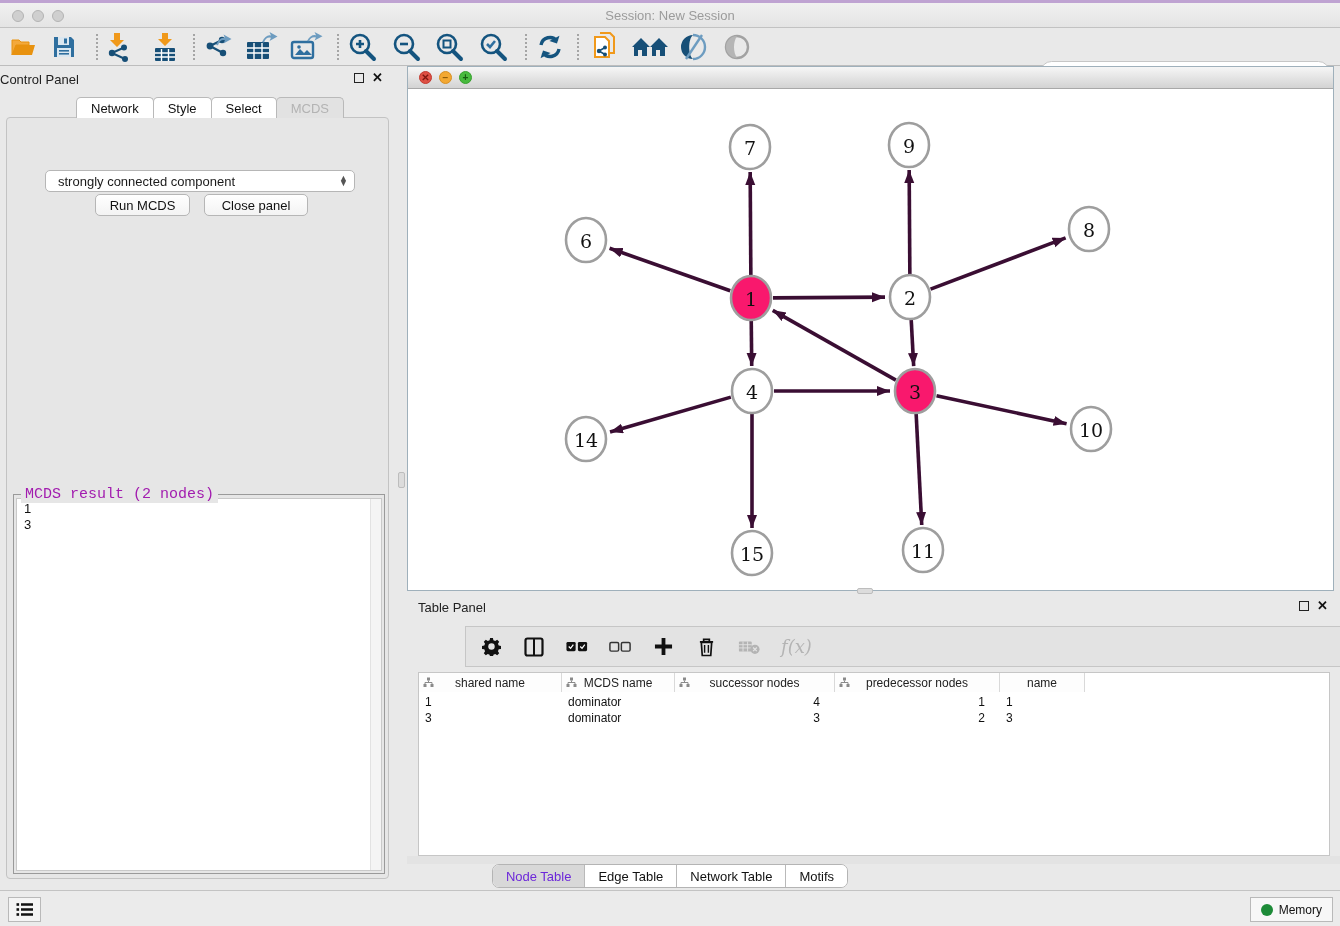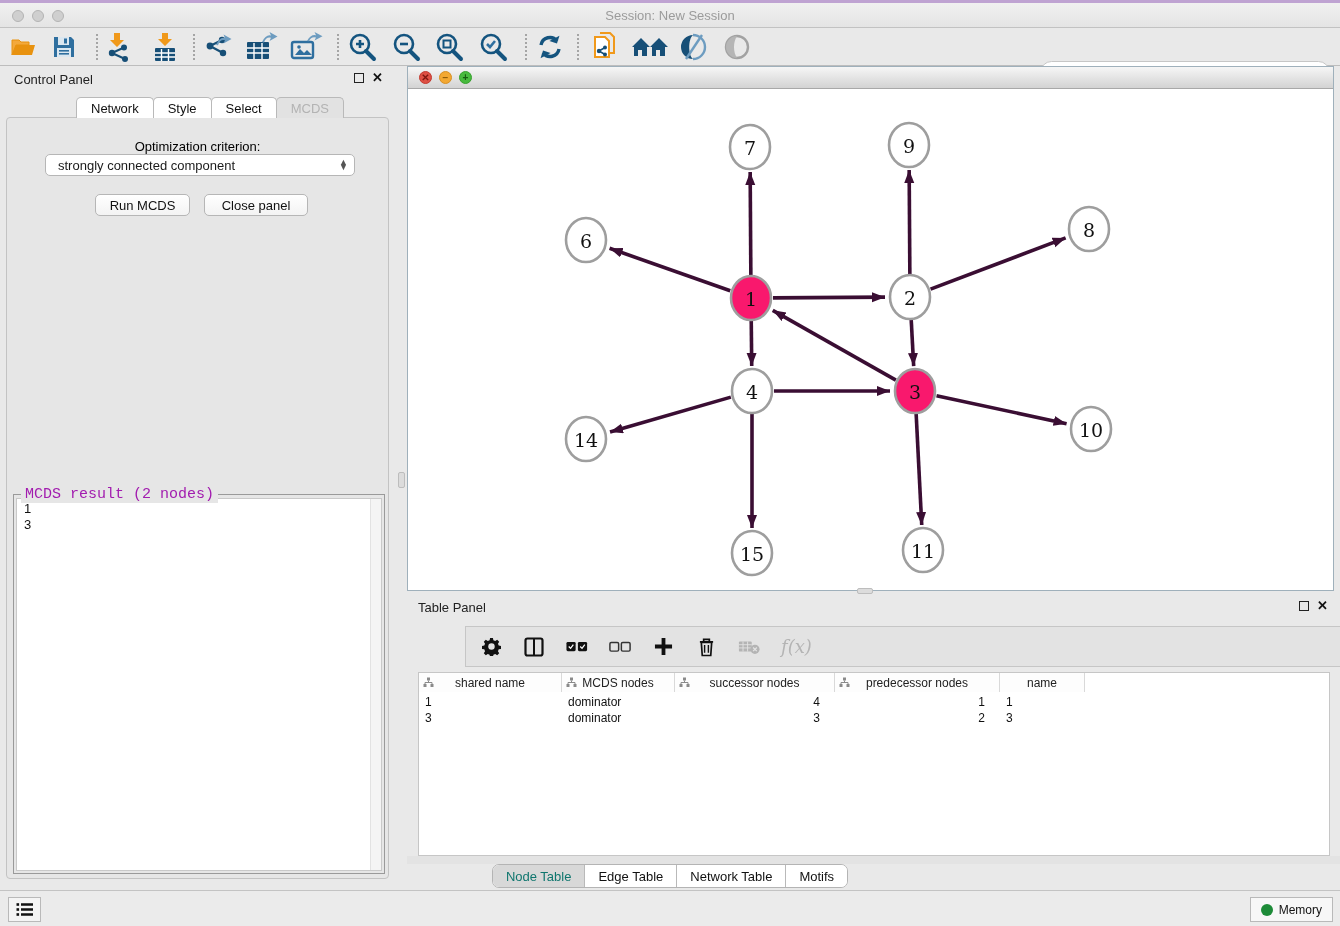--- a/index.html
+++ b/index.html
@@ -17,34 +17,34 @@
   .toolbar { position:absolute; left:0; top:28px; width:1340px; height:38px;
     background:#e9e9e9; border-bottom:1px solid #bdbdbd; }
   .tb-item { position:absolute; top:4px; height:30px; display:flex; align-items:center; justify-content:center; }
   .tb-sep { position:absolute; top:6px; height:26px; border-left:2px dotted #a5a5a5; width:0; }
   .searchbox { position:absolute; left:1040px; top:33px; width:290px; height:23px; background:#fff;
     border:1px solid #c6c6c6; border-radius:12px; display:flex; align-items:center; padding-left:7px; }
   .searchbox input { border:none; outline:none; flex:1; font-size:12px; background:transparent; margin-left:4px; font-family:"Liberation Sans",sans-serif;}
 
   
   .cpanel-header { position:absolute; left:0; top:66px; width:395px; height:26px; }
-  .cpanel-title { position:absolute; left:14px; top:6px; font-size:13px; color:#222; }
+  .cpanel-title { position:absolute; left:0; top:6px; font-size:13px; color:#222; }
   .panel-btns { position:absolute; right:10px; top:6px; display:flex; gap:8px; align-items:center; }
   .maxbox { width:10px; height:10px; border:1.5px solid #222; display:inline-block; }
   .closex { font-size:13px; font-weight:bold; color:#111; line-height:10px; }
 
   .cp-tabs { position:absolute; left:76px; top:97px; display:flex; z-index:3; }
   .cp-tab { height:21px; padding:0 14px; background:#fff; border:1px solid #b9b9b9; border-bottom:none;
     border-radius:5px 5px 0 0; margin-right:-1px; font-size:13px; display:flex; align-items:center; color:#111; }
   .cp-tab.active { background:#e2e2e2; color:#b3b3b3; }
 
   .cp-body { position:absolute; left:6px; top:117px; width:383px; height:762px;
     background:#e6e6e6; border:1px solid #c3c3c3; border-radius:4px; }
   .opt-label { position:absolute; left:0; width:100%; top:21px; text-align:center; font-size:13px; color:#000; }
-  .dropdown { position:absolute; left:38px; top:36px; width:310px; height:22px; background:#fff;
+  .dropdown { position:absolute; left:38px; top:52px; width:310px; height:22px; background:#fff;
     border:1px solid #b6b6b6; border-radius:5px; display:flex; align-items:center; padding:0 6px 0 12px; font-size:13px; }
   .dropdown .dd-label { flex:1; }
   .dd-stepper { display:flex; flex-direction:column; align-items:center; line-height:5px; color:#555; font-size:9px; }
   .btn { position:absolute; height:22px; background:linear-gradient(#ffffff,#f3f3f3); border:1px solid #b6b6b6;
     border-radius:5px; font-size:13px; display:flex; align-items:center; justify-content:center; color:#111; }
 
   .fieldset { position:absolute; left:6px; top:376px; width:372px; height:380px; }
   .fs-legend { position:absolute; left:8px; top:-8px; background:#e6e6e6; padding:0 4px; font-size:15px; color:#a21caf; z-index:2;font-family:Liberation Mono, monospace;}
   .fs-border { position:absolute; inset:0; border:1px solid #9a9a9a; }
   .fs-inner { position:absolute; left:3px; top:4px; right:3px; bottom:3px; background:#fff; border:1px solid #c9c9c9; overflow:hidden; }
@@ -79,21 +79,21 @@
   .th .hico { position:absolute; left:4px; top:4px; }
   .trow { position:absolute; left:0; height:16px; display:flex; }
   .td { height:16px; font-size:12px; color:#111; display:flex; align-items:center; }
   .td.left { justify-content:flex-start; padding-left:6px; }
   .td.right { justify-content:flex-end; padding-right:15px; }
 
   .tp-tabs { position:absolute; left:0; right:0; top:864px; display:flex; justify-content:center; }
   .seg-group { display:flex; border:1px solid #b4b4b4; border-radius:7px; overflow:hidden; background:#fff; height:24px; }
   .seg { padding:0 13px; display:flex; align-items:center; font-size:13px; color:#111; border-right:1px solid #b9b9b9; background:#fff; }
   .seg:last-child { border-right:none; }
-  .seg.active { background:#d8d8d8; color:#0f766e; }
+  .seg.active { background:#d8d8d8; color:#6d28d9; }
   .tp-bottomband { position:absolute; left:407px; top:856px; width:933px; height:8px; background:#e3e3e3; }
 
   
   .statusbar { position:absolute; left:0; top:890px; width:1340px; height:36px; background:#ebebeb; border-top:1px solid #c3c3c3; }
   .sb-left-btn { position:absolute; left:8px; top:6px; width:33px; height:25px; background:#f4f4f4;
     border:1px solid #b9b9b9; display:flex; align-items:center; justify-content:center; }
   .sb-mem-btn { position:absolute; right:7px; top:6px; height:25px; padding:0 10px; background:#f7f7f7;
     border:1px solid #b9b9b9; border-radius:0; display:flex; align-items:center; gap:6px; font-size:12px; color:#111; }
   .memdot { width:12px; height:12px; border-radius:50%; background:#1d8b38; }
 </style>
@@ -264,21 +264,20 @@
     <span class="closex">✕</span>
   </span>
 </div>
 <div class="cp-tabs" id="cp-tabs">
     <div class="cp-tab">Network</div>
     <div class="cp-tab">Style</div>
     <div class="cp-tab">Select</div>
     <div class="cp-tab active">MCDS</div>
   </div>
 <div class="cp-body">
-  <div class="opt-label">Optimization criterion:</div>
   <div class="dropdown">
     <span class="dd-label">strongly connected component</span>
     <span class="dd-stepper">
         <span>▲</span>
         <span style="transform:scale(1)">▼</span>
       </span>
   </div>
   <button class="btn" style="left:88px; top:76px; width:95px;">Run MCDS</button>
   <button class="btn" style="left:197px; top:76px; width:104px;">Close panel</button>
 
@@ -449,21 +448,21 @@
       </div>
       <div class="th" style="width: 113px;">
         <span class="hico"><svg width="11" height="11" viewBox="0 0 11 11">
             <g fill="#8a8a8a">
               <rect x="4" y="0.5" width="3" height="3"></rect>
               <rect x="0.5" y="7" width="3" height="3"></rect>
               <rect x="7.5" y="7" width="3" height="3"></rect>
             </g>
             <path d="M5.5 3.5 v2 M2 7 v-1.5 h7 V7" stroke="#8a8a8a" fill="none"></path>
           </svg></span>
-        <span>MCDS nodes</span>
+        <span>MCDS name</span>
       </div>
       <div class="th" style="width: 160px;">
         <span class="hico"><svg width="11" height="11" viewBox="0 0 11 11">
             <g fill="#8a8a8a">
               <rect x="4" y="0.5" width="3" height="3"></rect>
               <rect x="0.5" y="7" width="3" height="3"></rect>
               <rect x="7.5" y="7" width="3" height="3"></rect>
             </g>
             <path d="M5.5 3.5 v2 M2 7 v-1.5 h7 V7" stroke="#8a8a8a" fill="none"></path>
           </svg></span>

